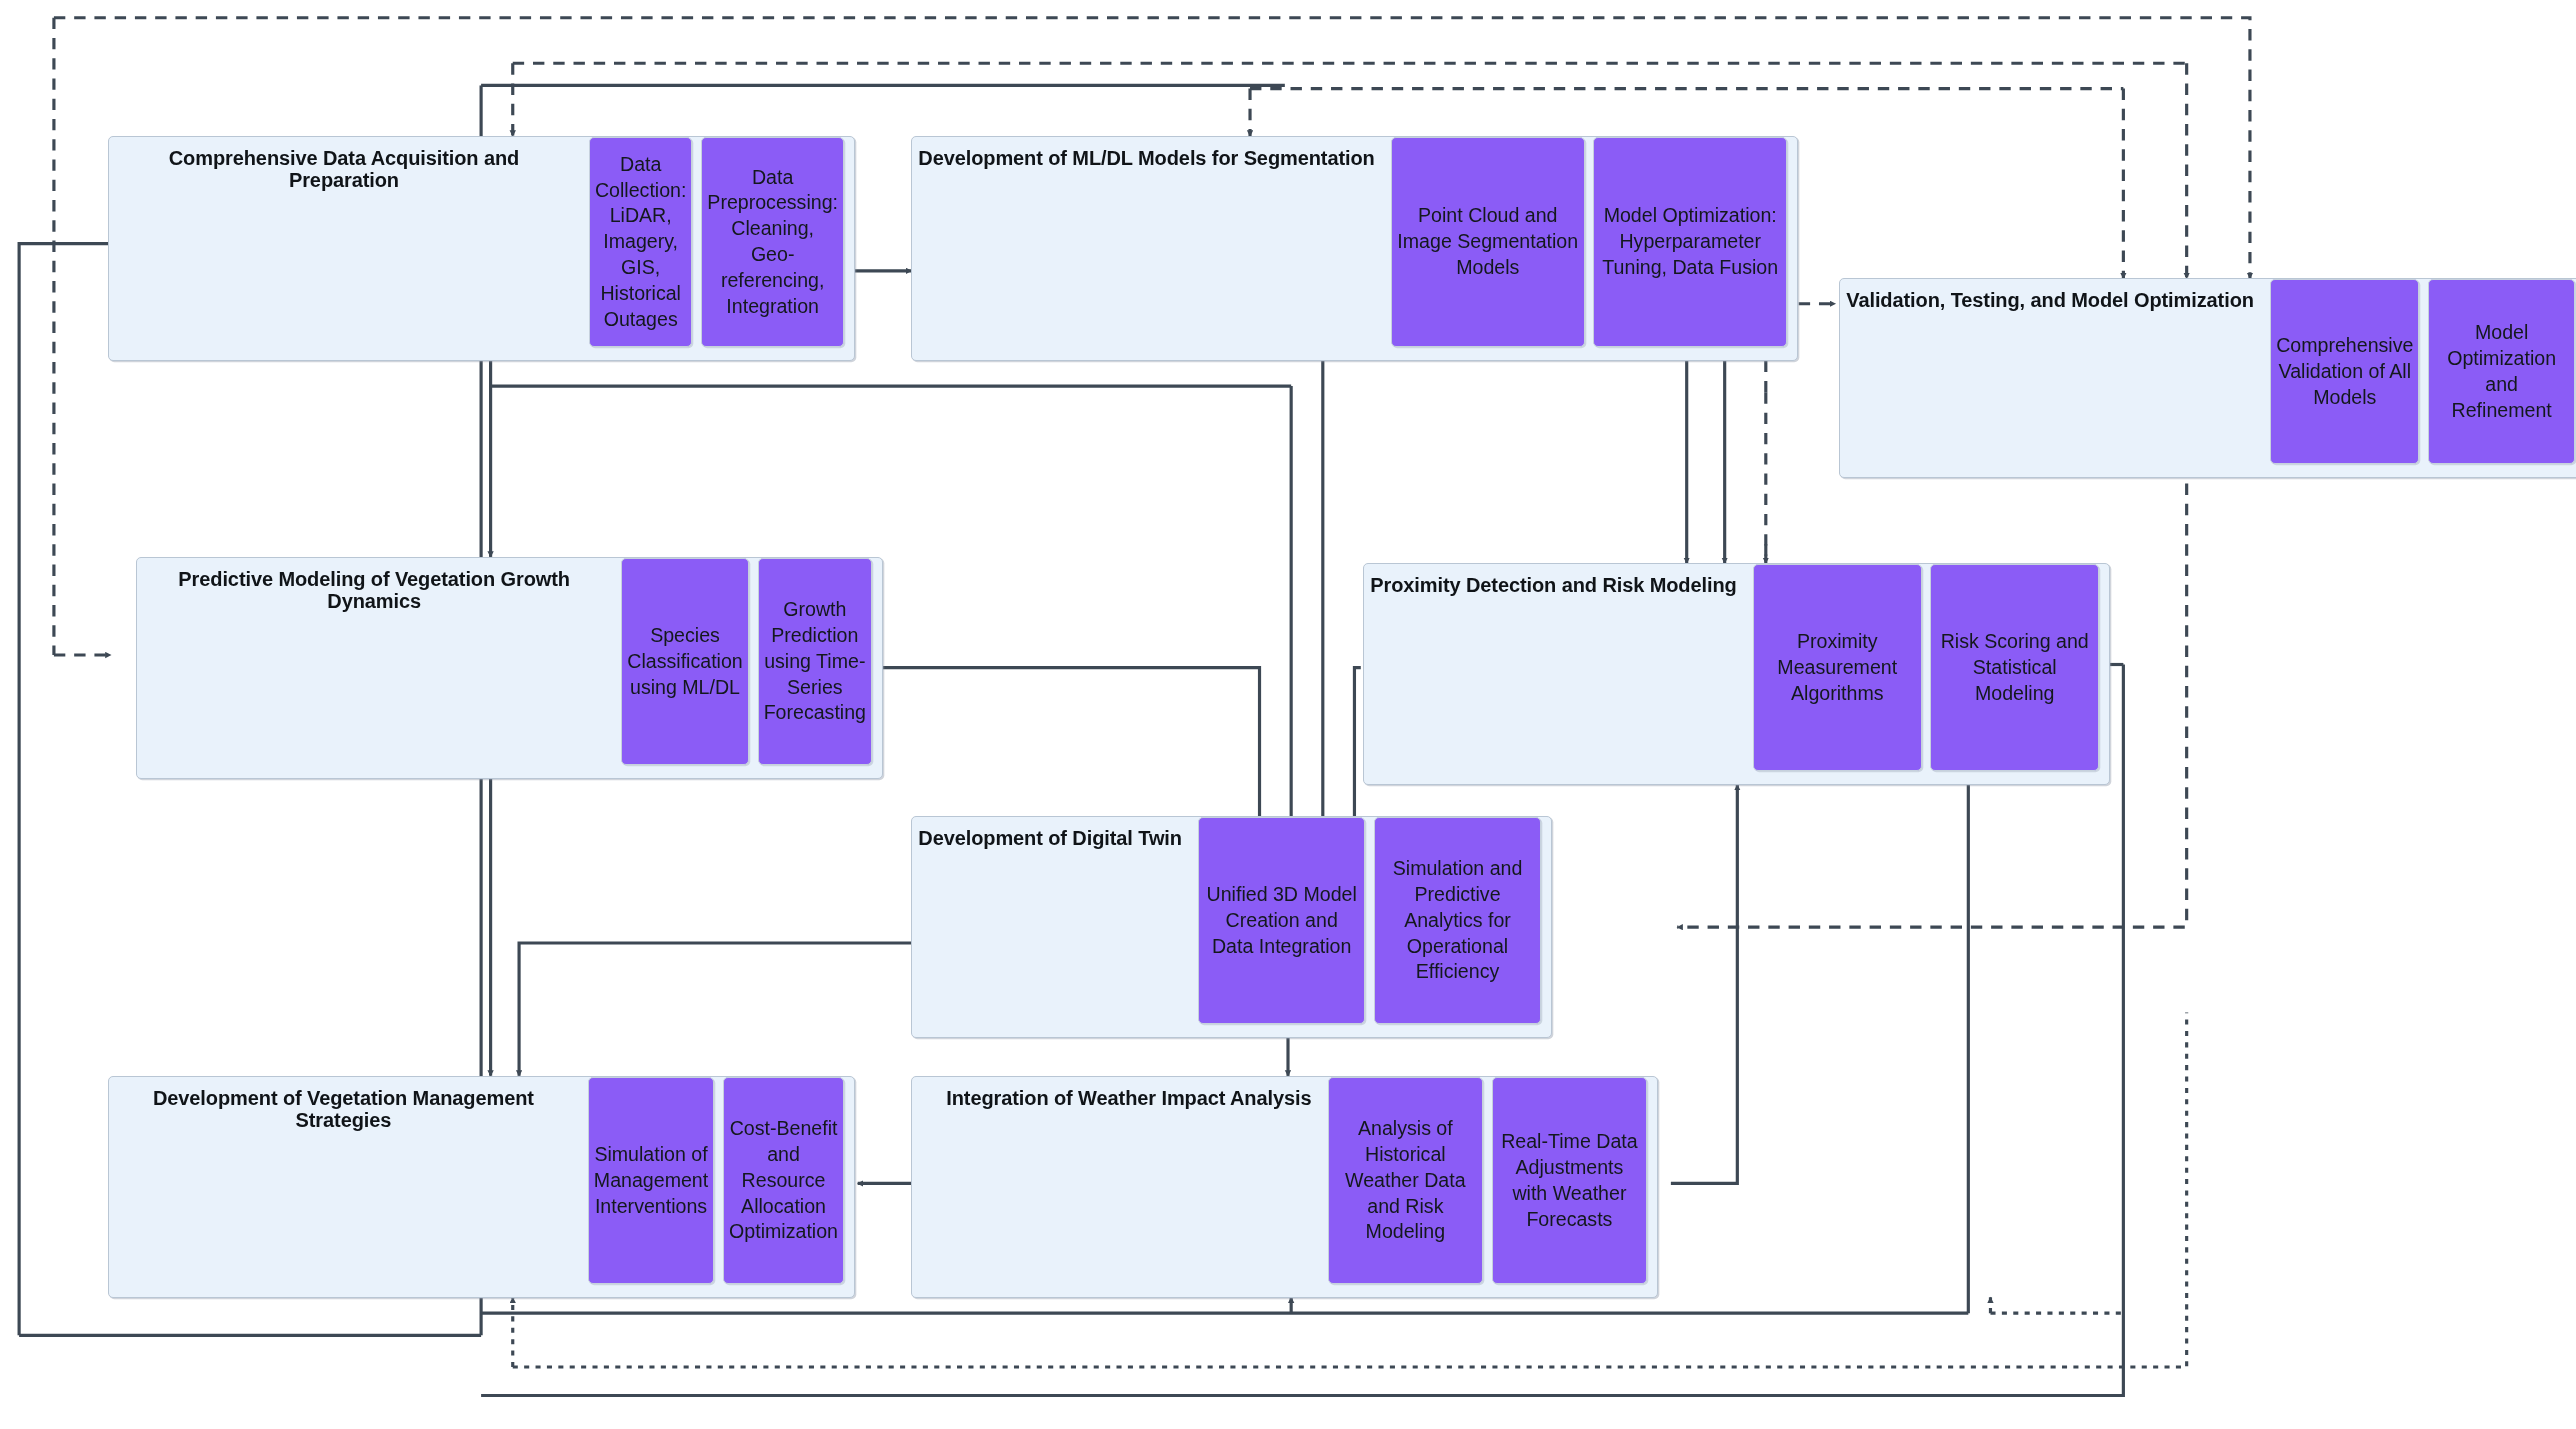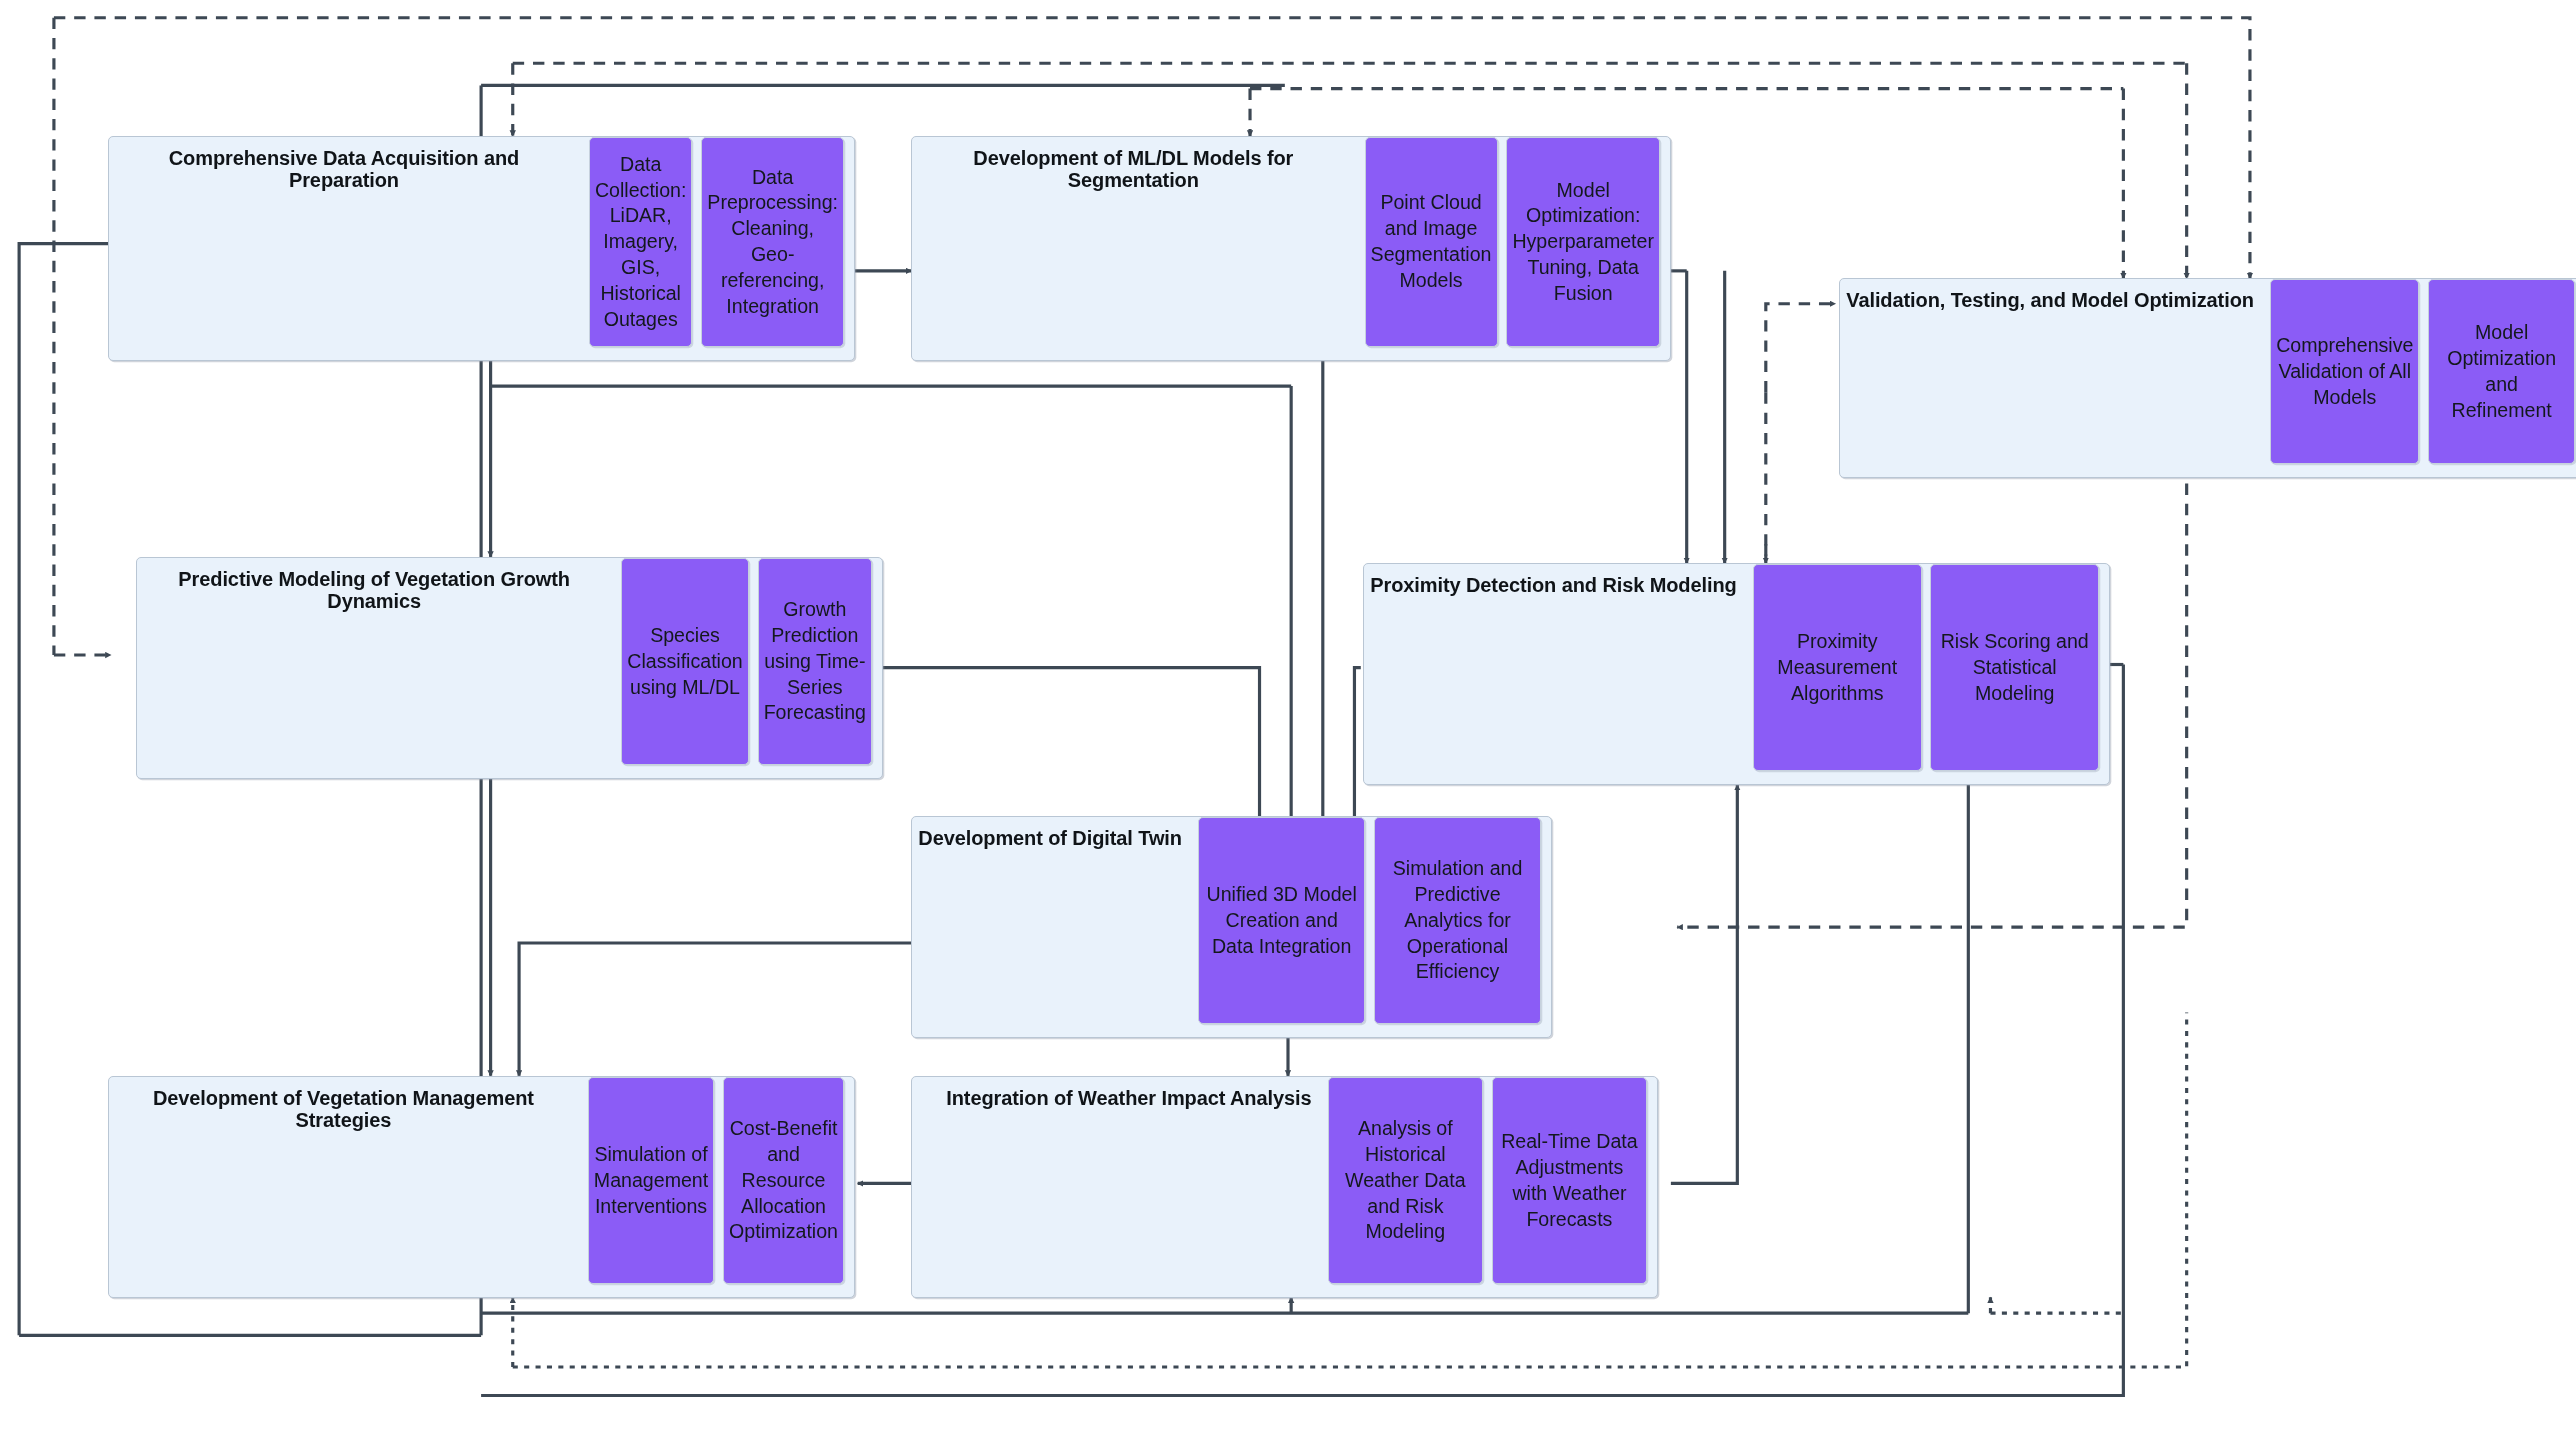--- a/index.html
+++ b/index.html
@@ -150,21 +150,21 @@
   </svg>
 
   <div class="group" style="left:108px;top:136px;width:747px;height:225px;">
     <div class="group-title">Comprehensive Data Acquisition and Preparation</div>
     <div class="sub-row">
       <div class="sub">Data Collection: LiDAR, Imagery, GIS, Historical Outages</div>
       <div class="sub">Data Preprocessing: Cleaning, Geo-referencing, Integration</div>
     </div>
   </div>
 
-  <div class="group" style="left:911px;top:136px;width:760px;height:225px;">
+  <div class="group" style="left:911px;top:136px;width:887px;height:225px;">
     <div class="group-title">Development of ML/DL Models for Segmentation</div>
     <div class="sub-row">
       <div class="sub">Point Cloud and Image Segmentation Models</div>
       <div class="sub">Model Optimization: Hyperparameter Tuning, Data Fusion</div>
     </div>
   </div>
 
   <div class="group" style="left:1810px;top:278px;width:747px;height:200px;margin-left:29px;">
     <div class="group-title">Validation, Testing, and Model Optimization</div>
     <div class="sub-row">

